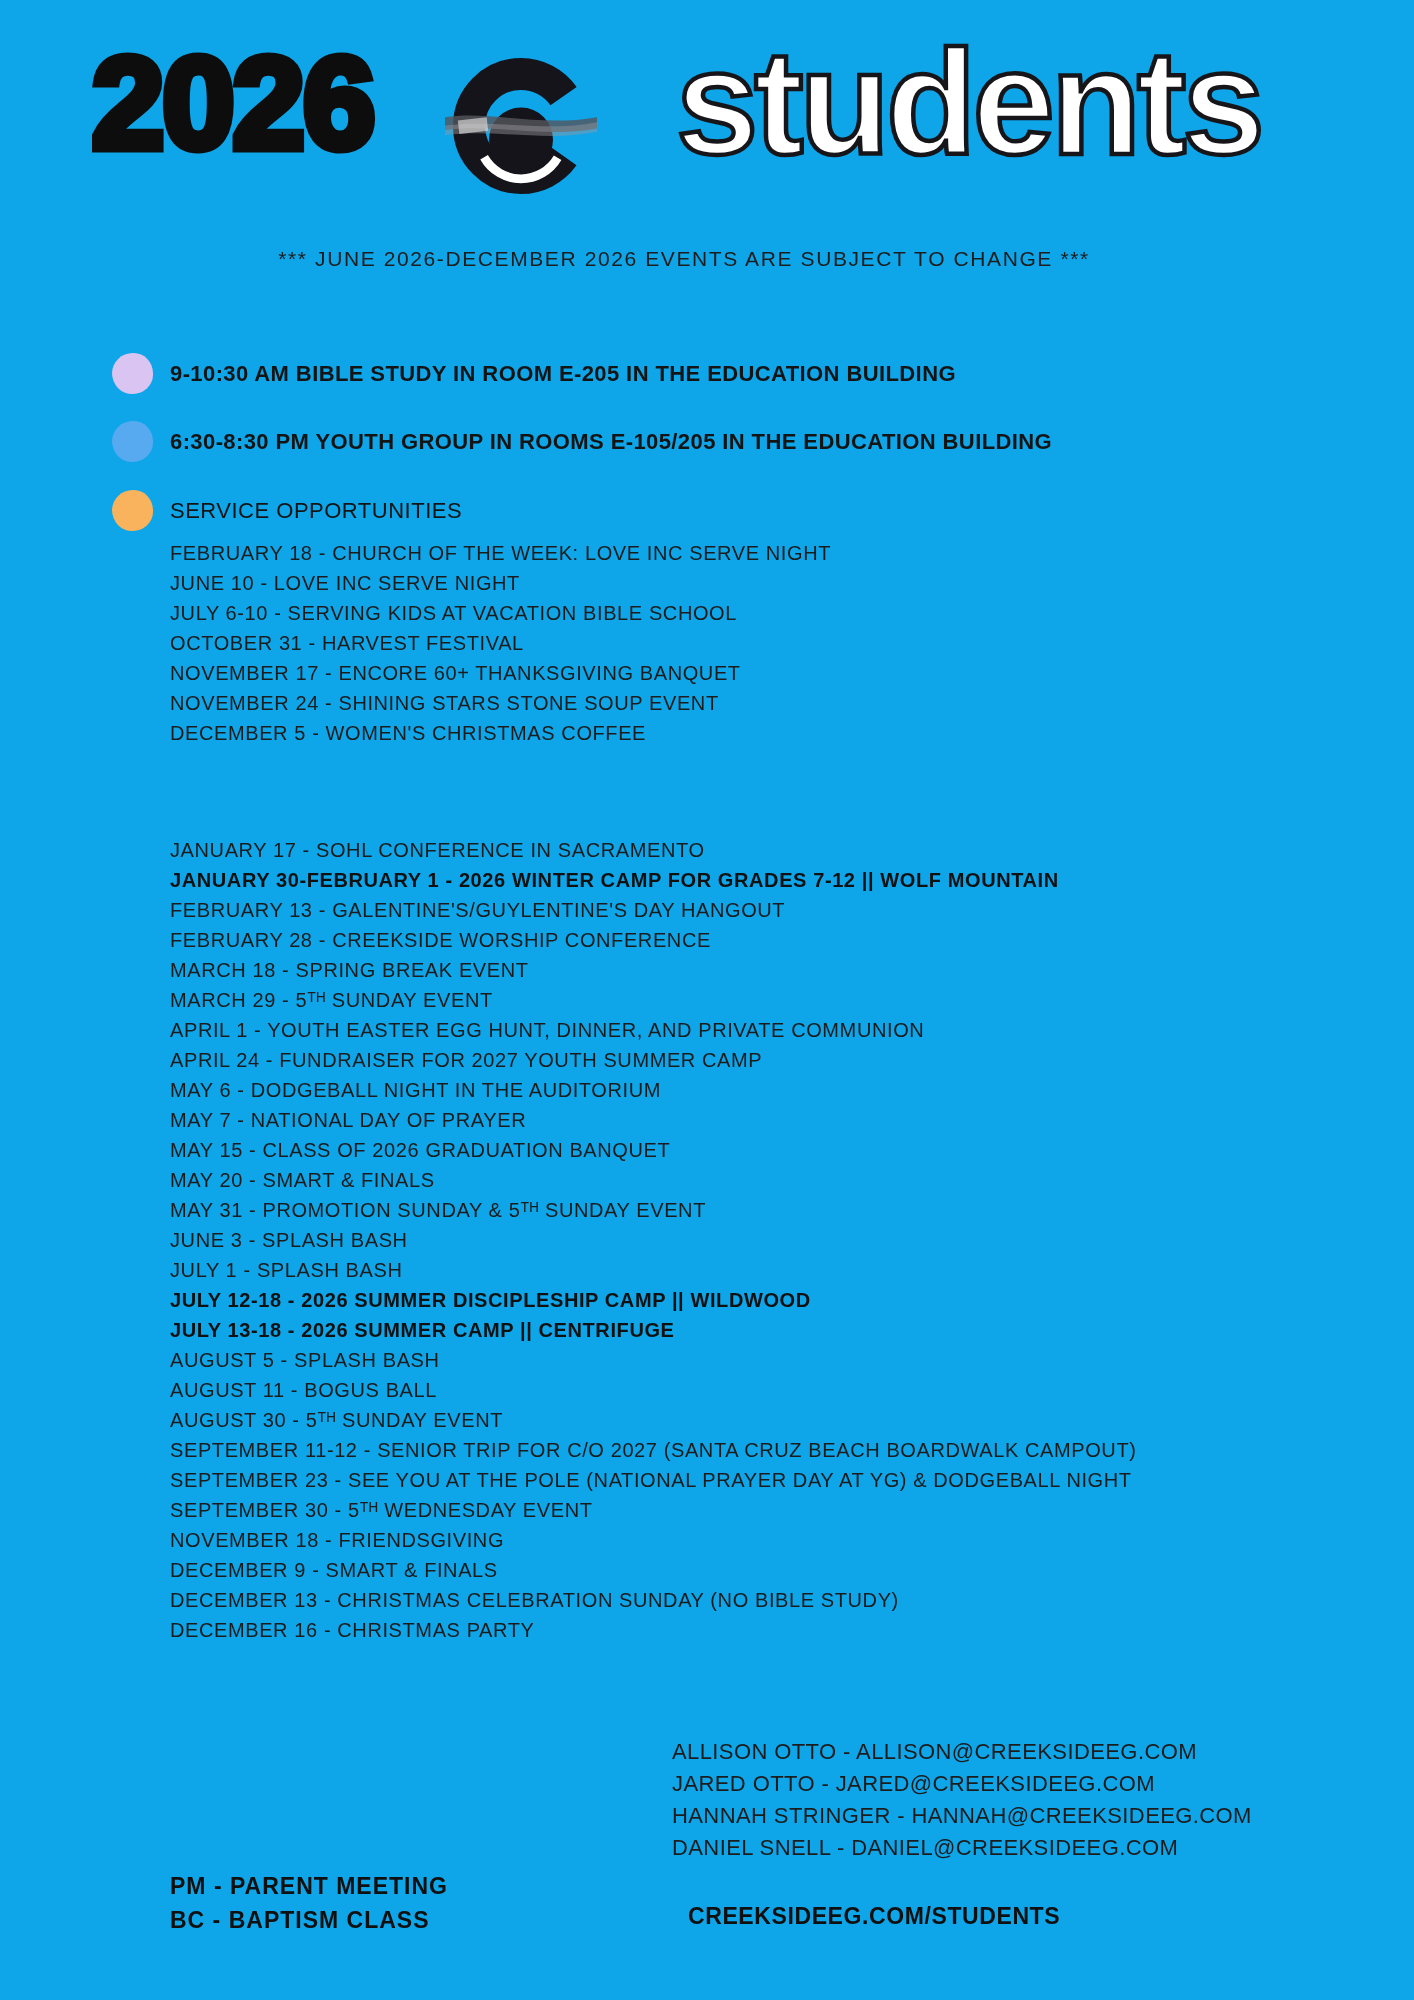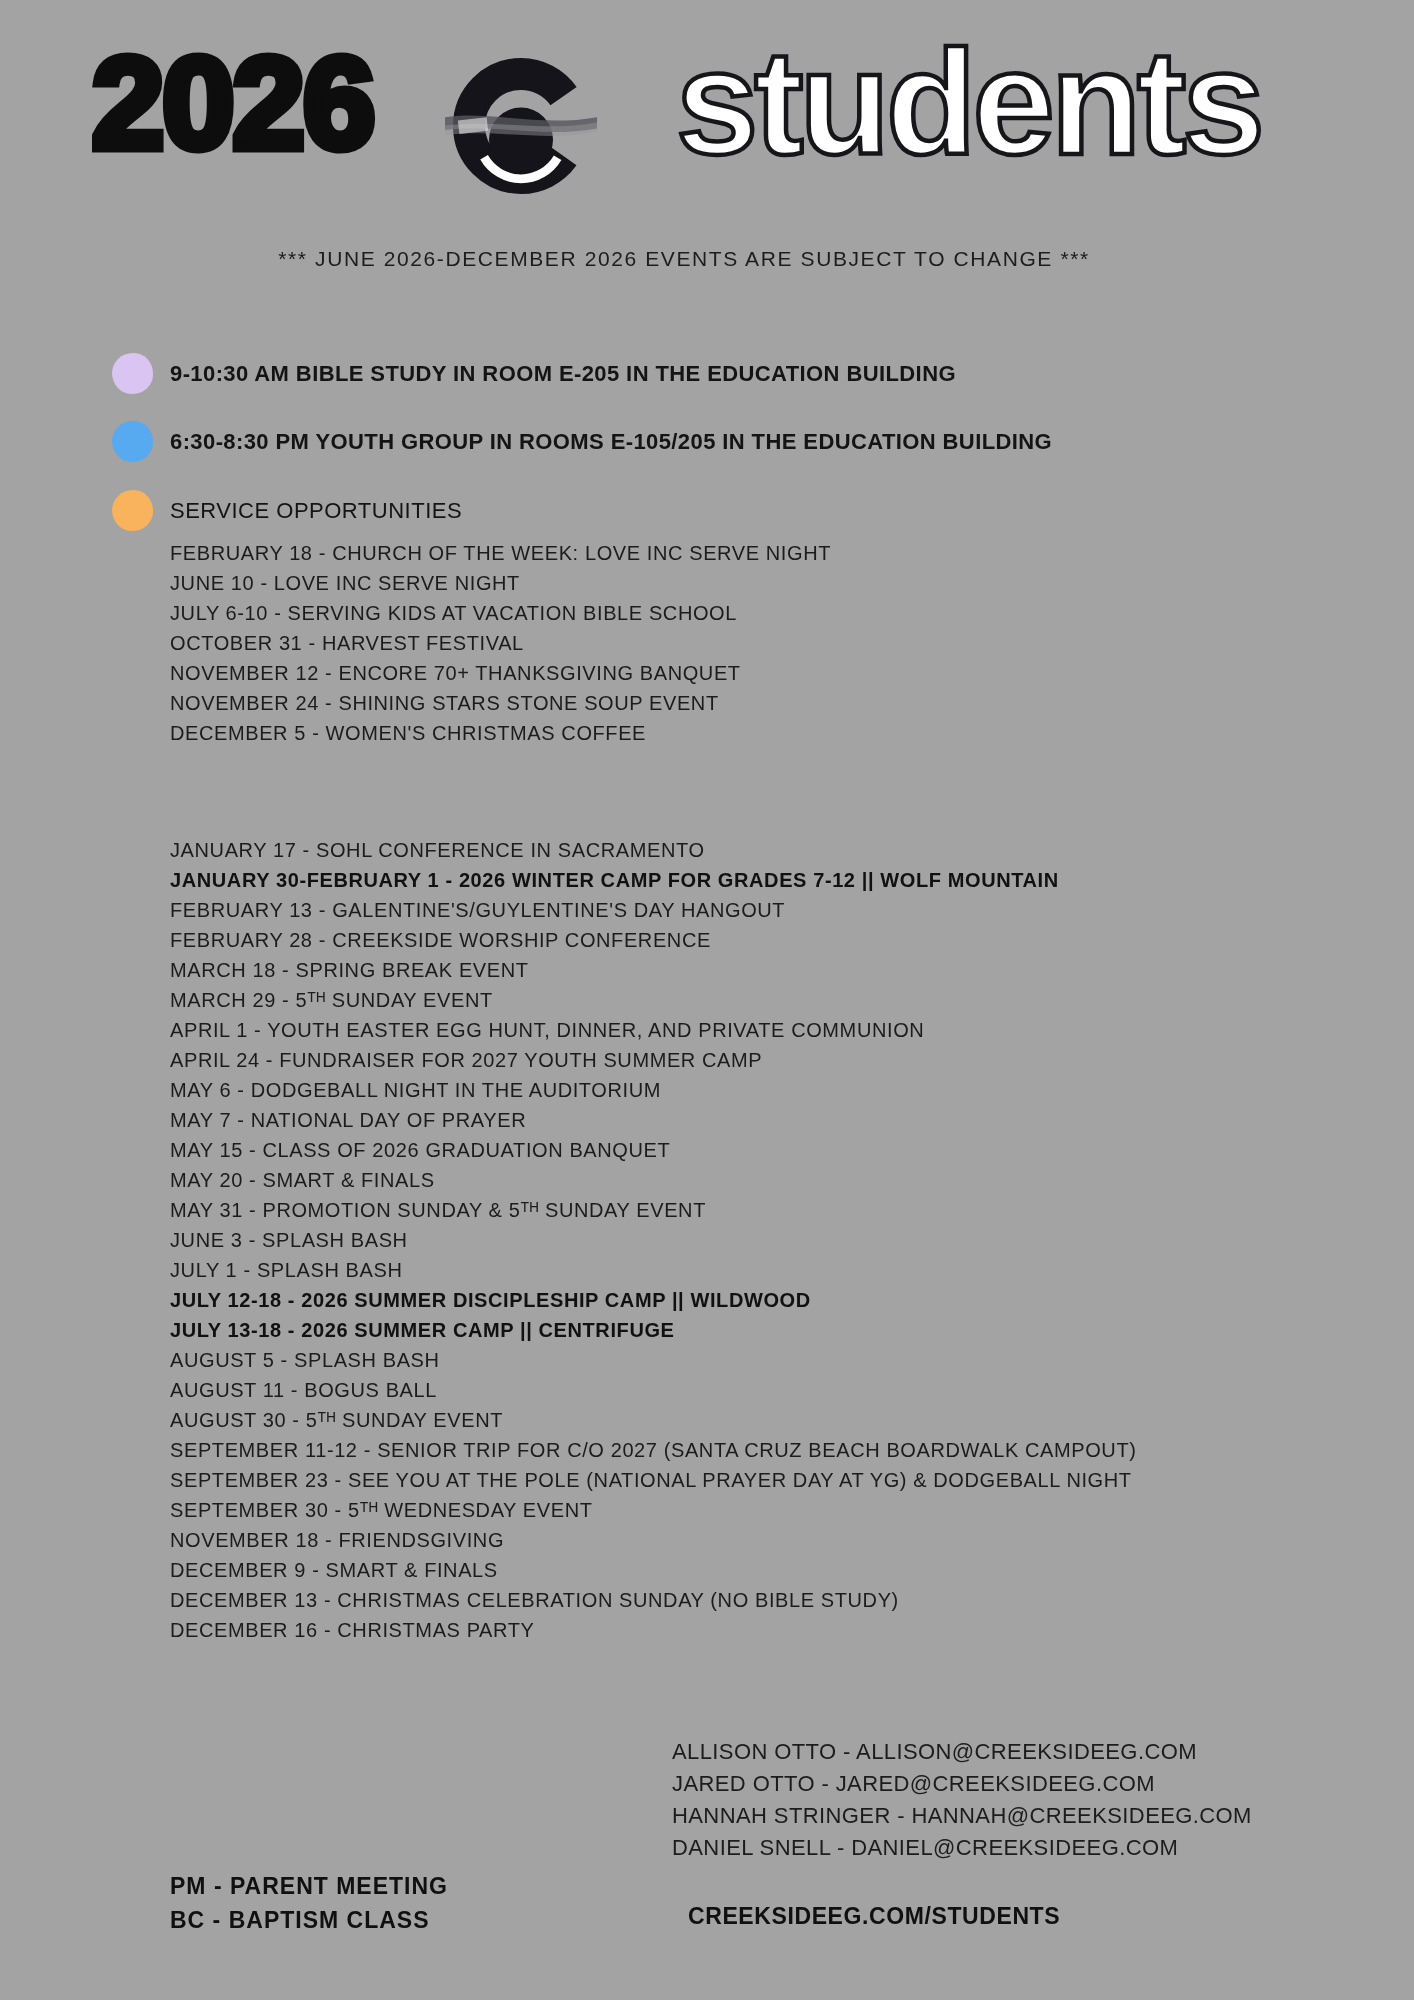--- a/index.html
+++ b/index.html
@@ -1,17 +1,17 @@
 <!DOCTYPE html>
 <html><head>
 <meta charset="utf-8">
 <style>
   html,body{margin:0;padding:0;background:#ffffff;}
   .page{
-    position:relative;width:1414px;height:2000px;background:#a3a3a3;overflow:hidden;
+    position:relative;width:1414px;height:2000px;background:#0ea5e9;overflow:hidden;
     font-family:"Liberation Sans","DejaVu Sans",sans-serif;color:#1b1b1b;
   }
   
   .year-svg{position:absolute;left:86px;top:42px;}
   .logo-svg{position:absolute;left:445px;top:50px;}
   .wordmark-svg{position:absolute;left:672px;top:32px;}
   
   .notice{
     position:absolute;left:0;top:247px;width:1368px;text-align:center;
     font-size:21px;letter-spacing:1.6px;color:#1d1d1d;font-weight:400;
@@ -68,21 +68,21 @@
 
   <div class="sect-head" style="top:490px;">
     <span class="circle" style="background: rgb(248, 179, 92);"></span>
     <span class="title">SERVICE OPPORTUNITIES</span>
   </div>
   <div class="evt-list" style="top:538px;">
       <div class="row">FEBRUARY 18 - CHURCH OF THE WEEK: LOVE INC SERVE NIGHT</div>
       <div class="row">JUNE 10 - LOVE INC SERVE NIGHT</div>
       <div class="row">JULY 6-10 - SERVING KIDS AT VACATION BIBLE SCHOOL</div>
       <div class="row">OCTOBER 31 - HARVEST FESTIVAL</div>
-      <div class="row">NOVEMBER 12 - ENCORE 70+ THANKSGIVING BANQUET</div>
+      <div class="row">NOVEMBER 17 - ENCORE 60+ THANKSGIVING BANQUET</div>
       <div class="row">NOVEMBER 24 - SHINING STARS STONE SOUP EVENT</div>
       <div class="row">DECEMBER 5 - WOMEN'S CHRISTMAS COFFEE</div>
     </div>
 
   <div class="evt-list" style="top:835px;">
       <div class="row">JANUARY 17 - SOHL CONFERENCE IN SACRAMENTO</div>
       <div class="row bold">JANUARY 30-FEBRUARY 1 - 2026 WINTER CAMP FOR GRADES 7-12 || WOLF MOUNTAIN</div>
       <div class="row">FEBRUARY 13 - GALENTINE'S/GUYLENTINE'S DAY HANGOUT</div>
       <div class="row">FEBRUARY 28 - CREEKSIDE WORSHIP CONFERENCE</div>
       <div class="row">MARCH 18 - SPRING BREAK EVENT</div>

